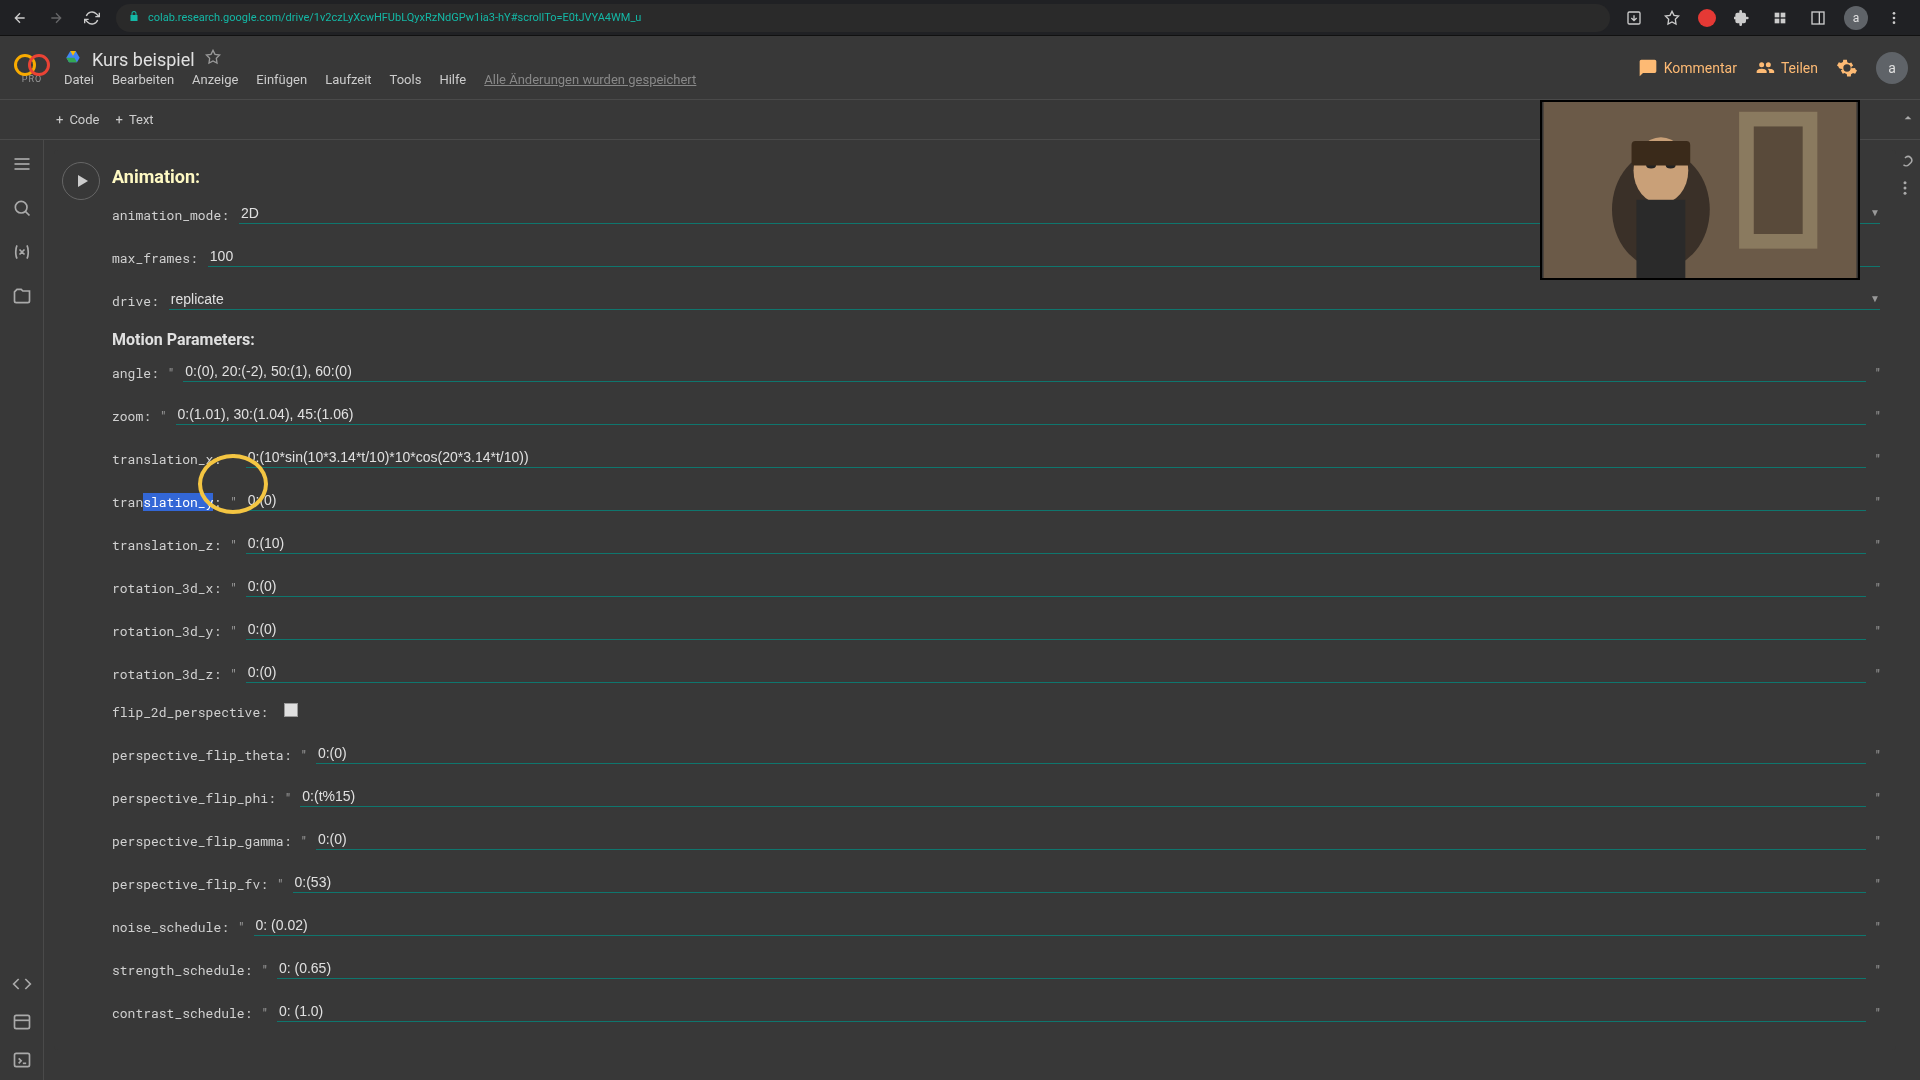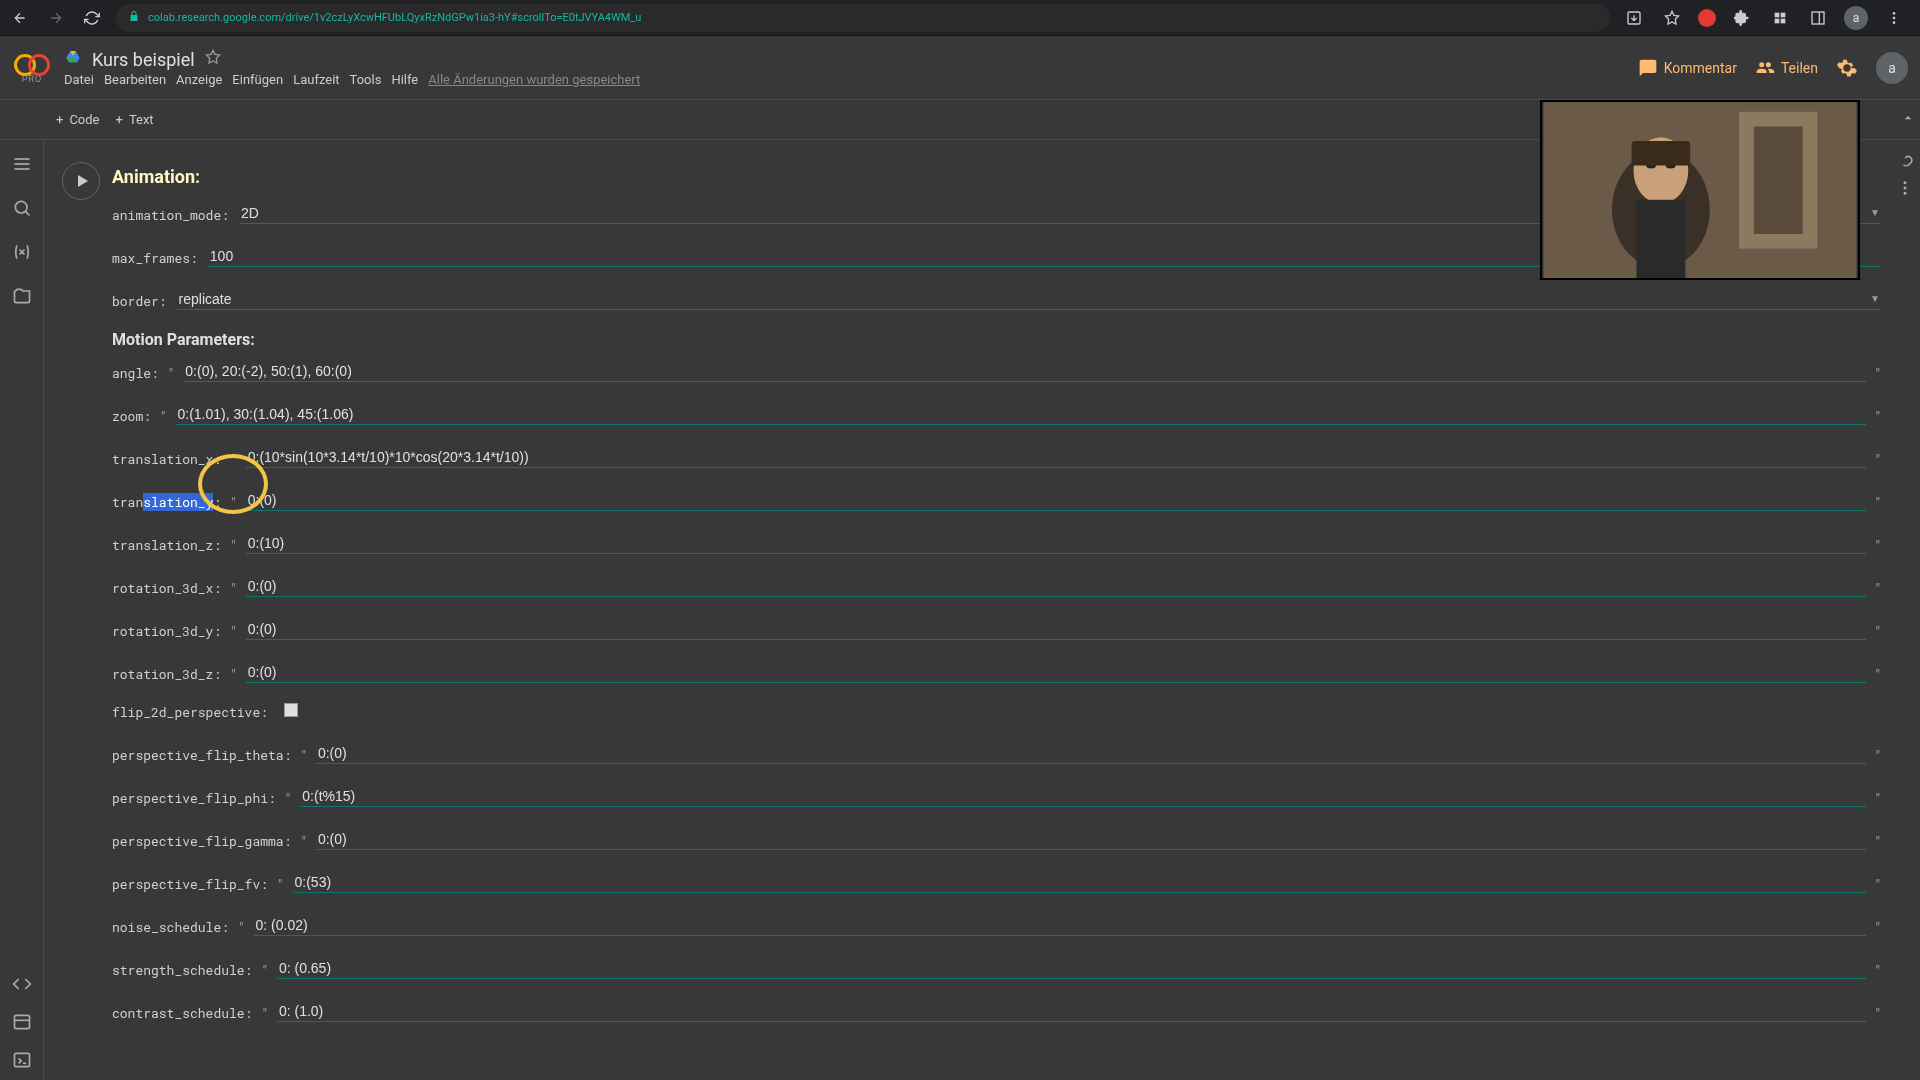--- a/index.html
+++ b/index.html
@@ -114,21 +114,21 @@
 }
 .drive-icon {
   width: 18px;
   height: 16px;
 }
 .star-icon {
   color: #999;
 }
 .menubar {
   display: flex;
-  gap: 10px;
+  gap: 18px;
   font-size: 13px;
   color: #ccc;
 }
 .menu-item { cursor: pointer; }
 .save-status {
   color: #888;
   text-decoration: underline;
 }
 .header-actions {
   display: flex;
@@ -501,21 +501,21 @@
           <input class="field-input" value="2D" style="">
           <span class="dropdown-arrow">▼</span>
         </div>
 
         <div class="form-row">
           <span class="field-label">max_frames:</span>
           <input class="field-input" value="100" style="">
         </div>
 
         <div class="form-row dropdown-row">
-          <span class="field-label">border:</span>
+          <span class="field-label">drive:</span>
           <input class="field-input" value="replicate" style="">
           <span class="dropdown-arrow">▼</span>
         </div>
 
         <div class="section-sub">Motion Parameters:</div>
 
         <div class="form-row">
           <span class="field-label">angle:</span>
           <span class="quote">"</span>
           <input class="field-input" value="0:(0), 20:(-2), 50:(1), 60:(0)" style="">

